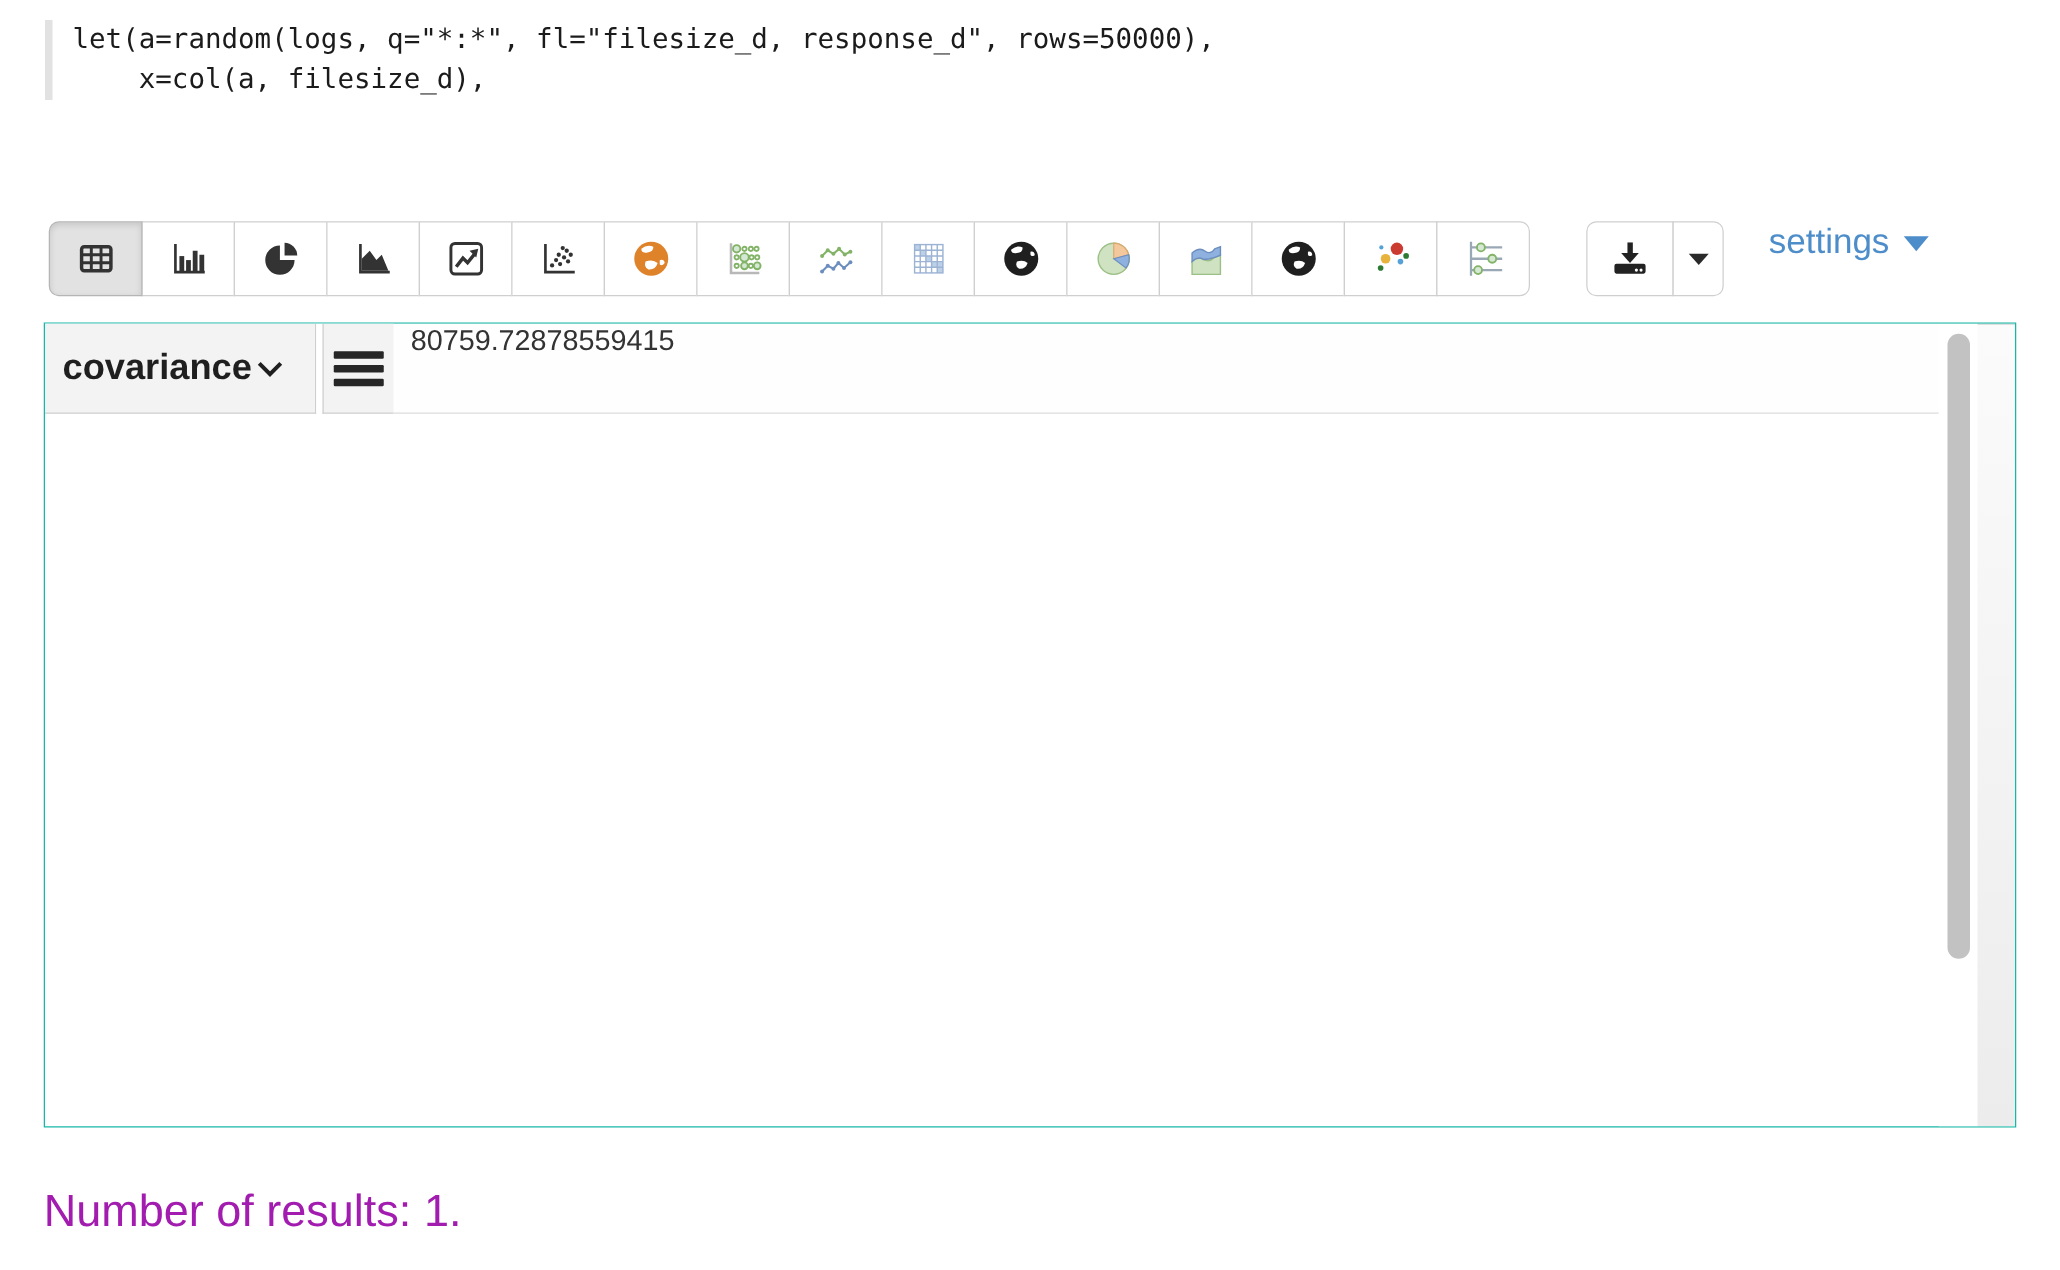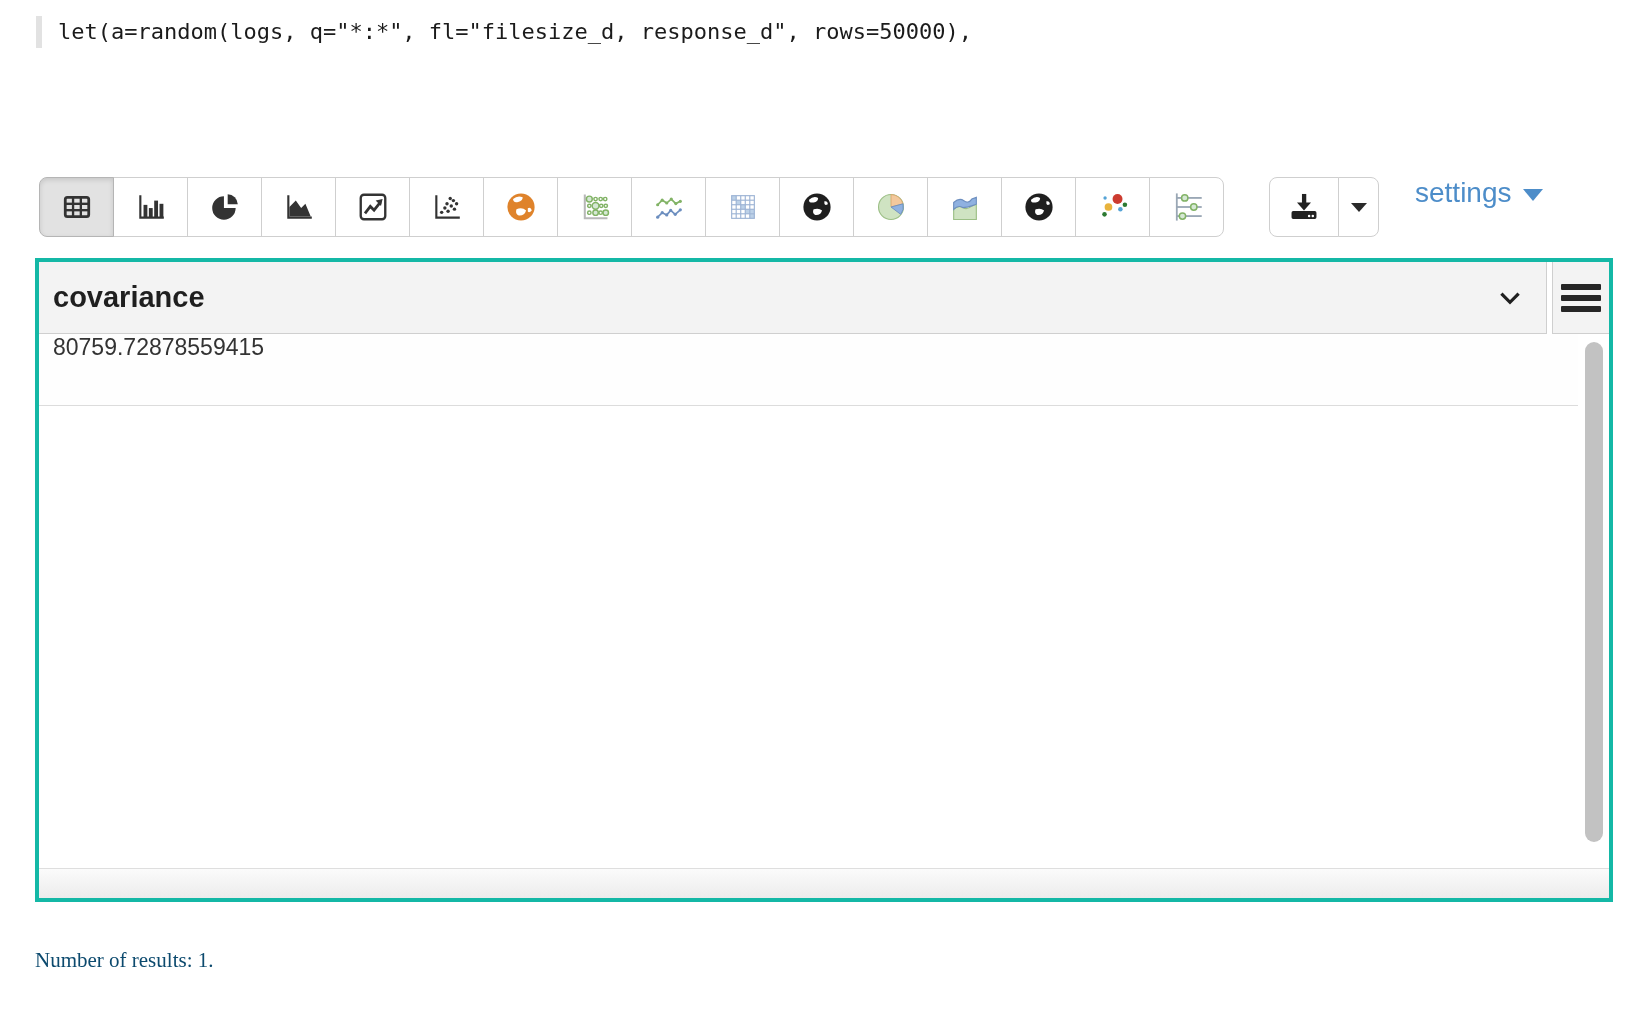--- a/index.html
+++ b/index.html
@@ -65,23 +65,23 @@
   .caret-blue {
     width: 0; height: 0; margin-left: 11px; margin-top: 4px;
     border-left: 10px solid transparent; border-right: 10px solid transparent;
     border-top: 12px solid #4d8dc9;
   }
 
   
   .result-card {
     position: absolute; left: 35px; top: 258px;
     width: 1578px; height: 644px;
-    border: 4px solid #14b8a6;
+    border: 1px solid #14b8a6;
     background: #ffffff;
-    display: flex; flex-direction: column;
+    display: flex; flex-direction: row;
   }
   .table-header-row { display: flex; height: 72px; flex: 0 0 auto; background: #fff; }
   .header-cell {
     flex: 1 1 auto;
     background: #f3f3f3;
     border-right: 1px solid #cfcfcf;
     border-bottom: 1px solid #cfcfcf;
     display: flex; align-items: center;
     padding: 0 22px 0 14px;
     cursor: pointer;
@@ -120,32 +120,33 @@
   }
   .table-footer {
     flex: 0 0 30px;
     border-top: 1px solid #dedede;
     background: linear-gradient(#fbfbfb, #ececec);
   }
 
   
   .results-count {
     position: absolute; left: 35px; top: 948px;
-    font-size: 21px; color: #0c4a6e; font-family: Liberation Serif, serif;
+    font-size: 36px; color: #a21caf;
   }
 
   svg { display: block; }
 </style>
 </head>
 <body>
 
 <div class="page">
 
   <div class="code-block">
     <div class="code-line">let(a=random(logs, q="*:*", fl="filesize_d, response_d", rows=50000),</div>
+    <div class="code-line">    x=col(a, filesize_d),</div>
   </div>
 
   <div class="toolbar">
     <div class="btn-group">
 
       <button class="tbtn selected" title="">
         <span>
           <svg width="32" height="32" viewBox="0 0 30 30">
             <rect x="4" y="6" width="22" height="18" rx="2" fill="none" stroke="#333" stroke-width="2.6"></rect>
             <line x1="11.3" y1="6" x2="11.3" y2="24" stroke="#333" stroke-width="2.2"></line>

